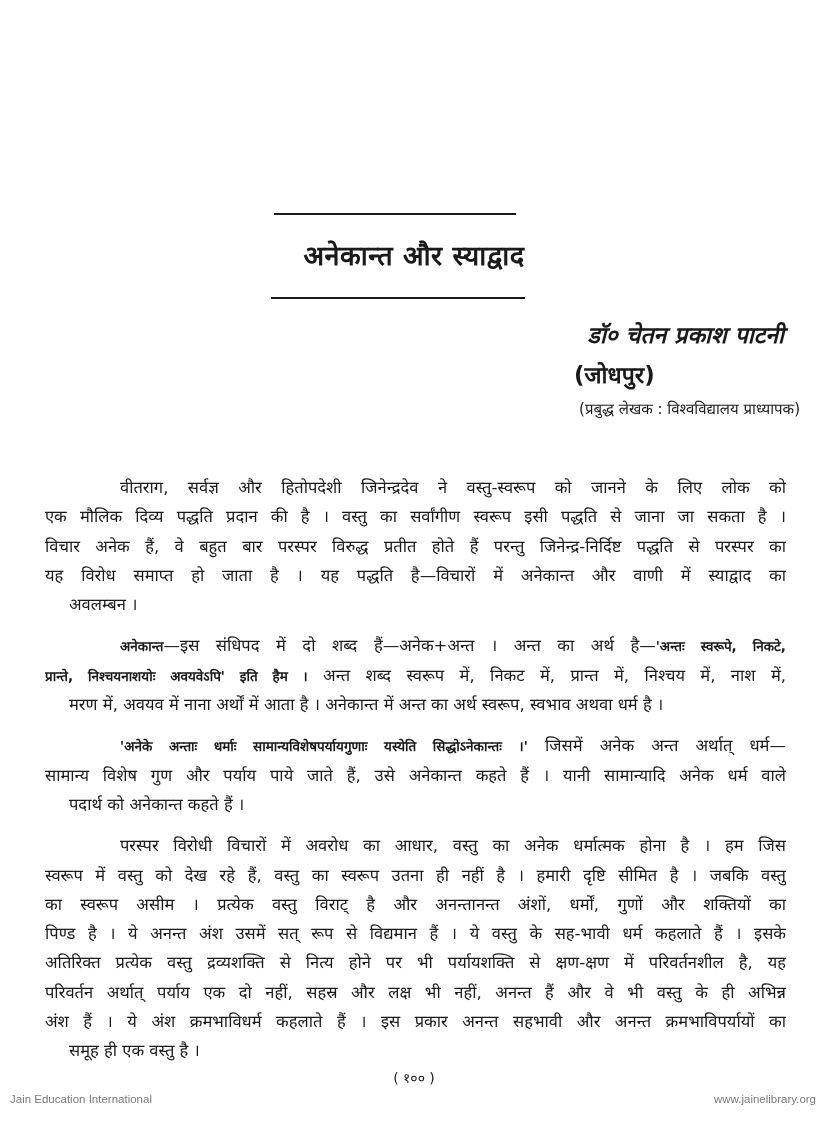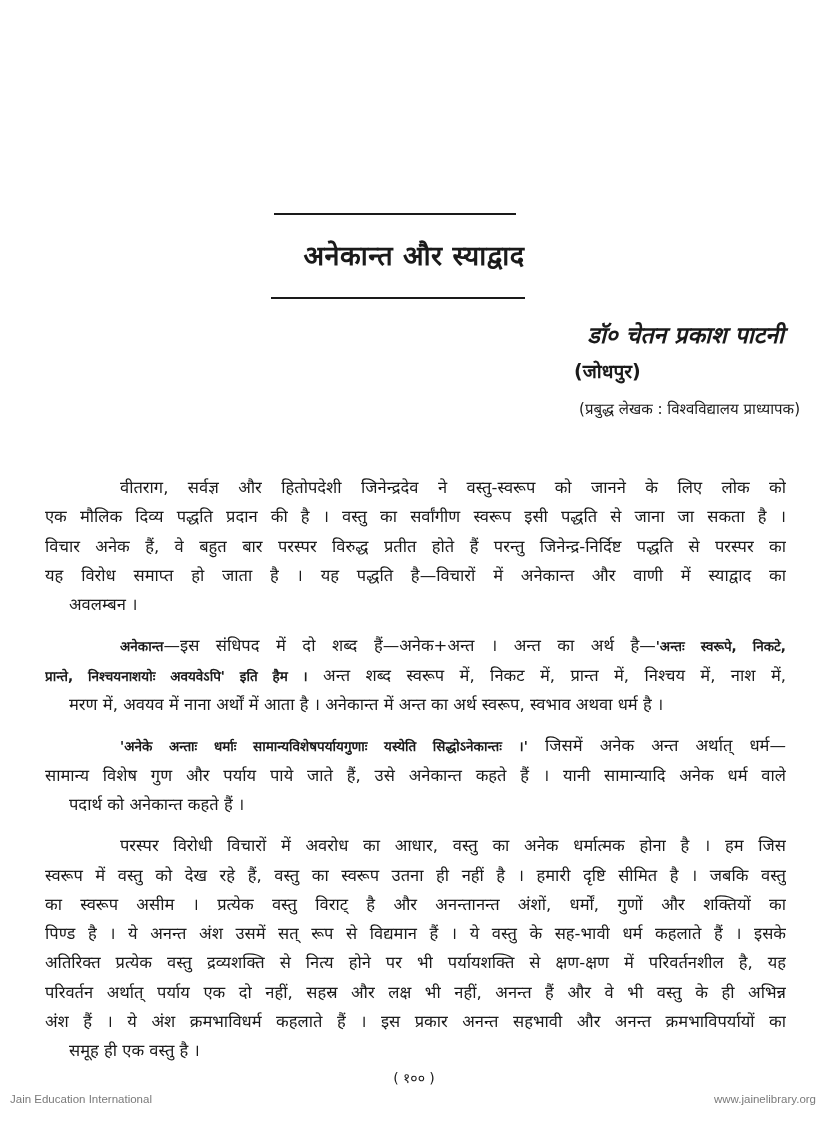--- a/index.html
+++ b/index.html
@@ -4,21 +4,21 @@
   <style>
     html, body { margin: 0; padding: 0; background: #ffffff; }
     body { width: 828px; height: 1122px; position: relative; overflow: hidden;
            font-family: "DejaVu Sans", sans-serif; color: #1a1a1a; }
     .rule { position: absolute; height: 2px; background: #1a1a1a; }
     #rule-top { left: 274px; top: 213px; width: 242px; }
     #rule-bottom { left: 271px; top: 297px; width: 254px; }
     #title { position: absolute; left: 0; width: 828px; top: 236px; text-align: center;
              font-size: 27px; font-weight: bold; letter-spacing: 0.5px; }
     #author { position: absolute; right: 44px; top: 318px; font-size: 23px; font-weight: bold; font-style: italic; }
-    #city { position: absolute; left: 574px; top: 358px; font-size: 19px; font-weight: bold; }
+    #city { position: absolute; left: 574px; top: 358px; font-size: 23px; font-weight: bold; }
     #designation { position: absolute; right: 28px; top: 398px; font-size: 15px; }
     #body { position: absolute; left: 45px; top: 461px; width: 741px; }
     .line { display: block; height: 29.3px; line-height: 29.3px; font-size: 16.5px;
             white-space: nowrap; text-align: justify; text-align-last: justify; overflow: hidden; }
     .line.last { text-align-last: left; margin-left: 24px; }
     .line.indent { padding-left: 75px; margin-top: 12px; }
     .b { font-weight: bold; font-size: 13.5px; }
     #page-number { position: absolute; left: 0; width: 828px; top: 1068px; text-align: center; font-size: 14px; }
     .footer { position: absolute; top: 1093px; font-family: "Liberation Sans", sans-serif; font-size: 11.5px; color: #7a7a7a; }
     #footer-left { left: 10px; }

